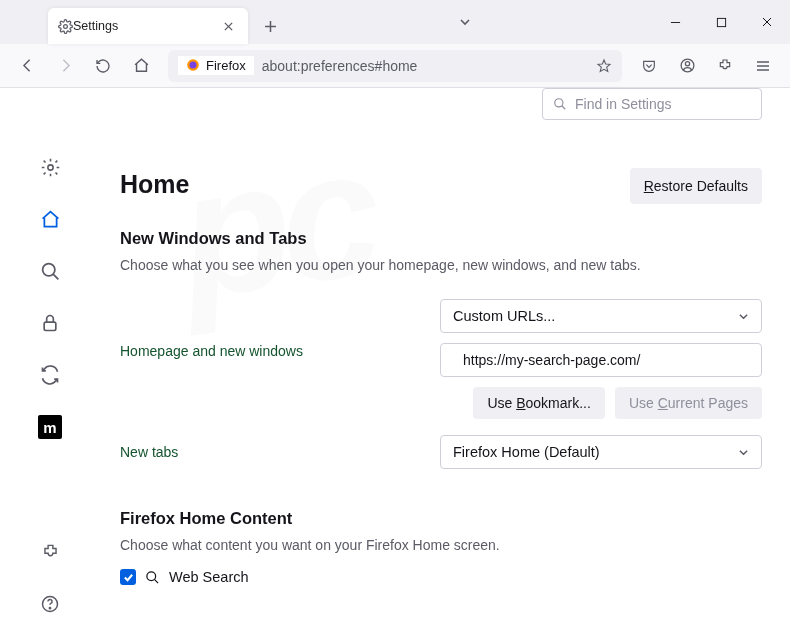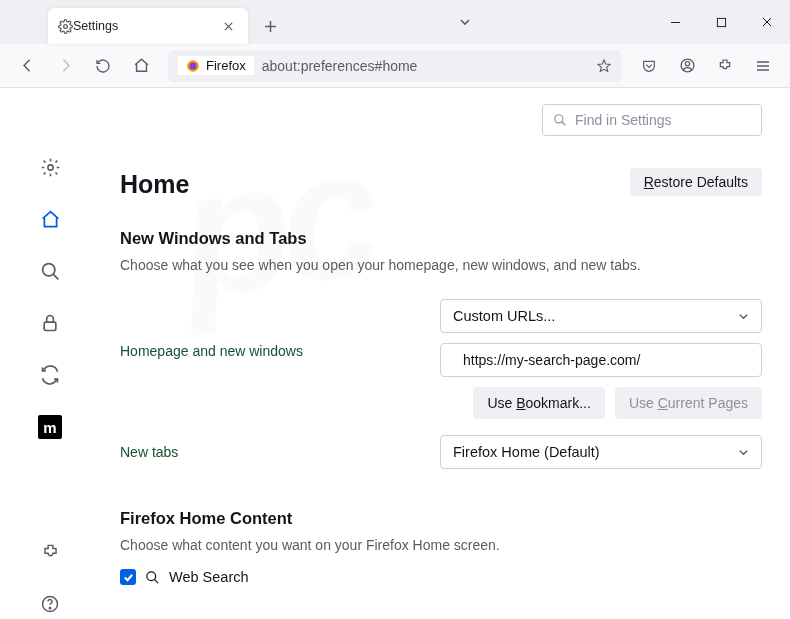--- a/index.html
+++ b/index.html
@@ -12,37 +12,37 @@
 .newtab { width: 32px; height: 32px; display:flex; align-items:center; justify-content:center; margin-left: 6px; margin-bottom: 2px; }
 .winbtns { margin-left: auto; display: flex; height: 44px; }
 .winbtn { width: 46px; display:flex; align-items:center; justify-content:center; }
 .tab-chevron { margin-left:auto; margin-right:8px; width:32px; height:32px; display:flex; align-items:center; justify-content:center; align-self:center; }
 
 
 .toolbar { height: 44px; background: #f9f9fb; display:flex; align-items:center; padding: 0 10px; gap: 4px; border-bottom: 1px solid #e0e0e6; }
 .tbtn { width: 34px; height: 34px; display:flex; align-items:center; justify-content:center; border-radius: 4px; color:#5b5b66; }
 .tbtn.disabled { color: #bfbfc9; }
 .urlbar { flex:1; height: 32px; background: #f0f0f4; border-radius: 6px; display:flex; align-items:center; padding: 0 10px; gap: 8px; margin: 0 6px; font-size: 14px; color: #5b5b66; }
-.urlbar .identity { display:flex; align-items:flex-end; gap:6px; background: #fff; border-radius:0; padding: 2px 8px; font-size: 13px; color:#15141a; }
+.urlbar .identity { display:flex; align-items:flex-start; gap:6px; background: #fff; border-radius:0; padding: 2px 8px; font-size: 13px; color:#15141a; }
 .urlbar .urltext { color:#5b5b66; }
 .urlbar .star { margin-left:auto; color:#5b5b66; }
 
 
 .content { display:flex; height: calc(619px - 88px); }
 .sidebar { width: 100px; padding-top: 64px; display:flex; flex-direction:column; align-items:center; gap: 22px; }
 .sidebar .sitem { width: 30px; height: 30px; display:flex; align-items:center; justify-content:center; color:#5b5b66; border-radius:4px; }
 .sidebar .sitem.active { color: #0060df; }
 .sidebar .mozilla { width: 24px; height: 24px; background:#000; color:#fff; display:flex; align-items:center; justify-content:center; font-weight:bold; font-size:15px; border-radius:2px; }
 .sidebar .spacer { flex:1; }
 
 .main { flex:1; padding: 24px 28px 0 20px; position:relative; }
-.searchbox { position:absolute; right:28px; top:16px; width: 220px; height:32px; border:1px solid #cfcfd8; border-radius:4px; display:flex; align-items:center; padding:0 10px; gap:8px; font-size:14px; color:#5b5b66; }
+.searchbox { position:absolute; right:28px; top:0; width: 220px; height:32px; border:1px solid #cfcfd8; border-radius:4px; display:flex; align-items:center; padding:0 10px; gap:8px; font-size:14px; color:#5b5b66; }
 
 h1 { font-size: 25px; font-weight: 700; color:#15141a; margin-top: 58px; }
-.restore { position:absolute; right:28px; top: 80px; height:28px; padding:0 14px; background:#f0f0f4; border:none; border-radius:4px; font-size:14px; color:#15141a; }
+.restore { position:absolute; right:28px; top: 80px; height:36px; padding:0 14px; background:#f0f0f4; border:none; border-radius:4px; font-size:14px; color:#15141a; }
 
 h2 { font-size: 16.5px; font-weight:600; color:#15141a; margin-top: 30px; }
 .desc { font-size: 14px; color:#5b5b66; margin-top: 9px; }
 
 .row { display:flex; align-items:center; margin-top: 18px; }
 .row .label { width: 320px; font-size:14px; color:#14532d; }
 .row .ctrl { flex:1; }
 
 .select { height: 34px; border:1px solid #cfcfd8; border-radius:4px; background:#fff; display:flex; align-items:center; padding: 0 12px; font-size:14.5px; color:#15141a; justify-content:space-between; }
 .textinput { height:34px; width:100%; border:1px solid #cfcfd8; border-radius:4px; padding:0 22px; font-size:14px; color:#15141a; }

